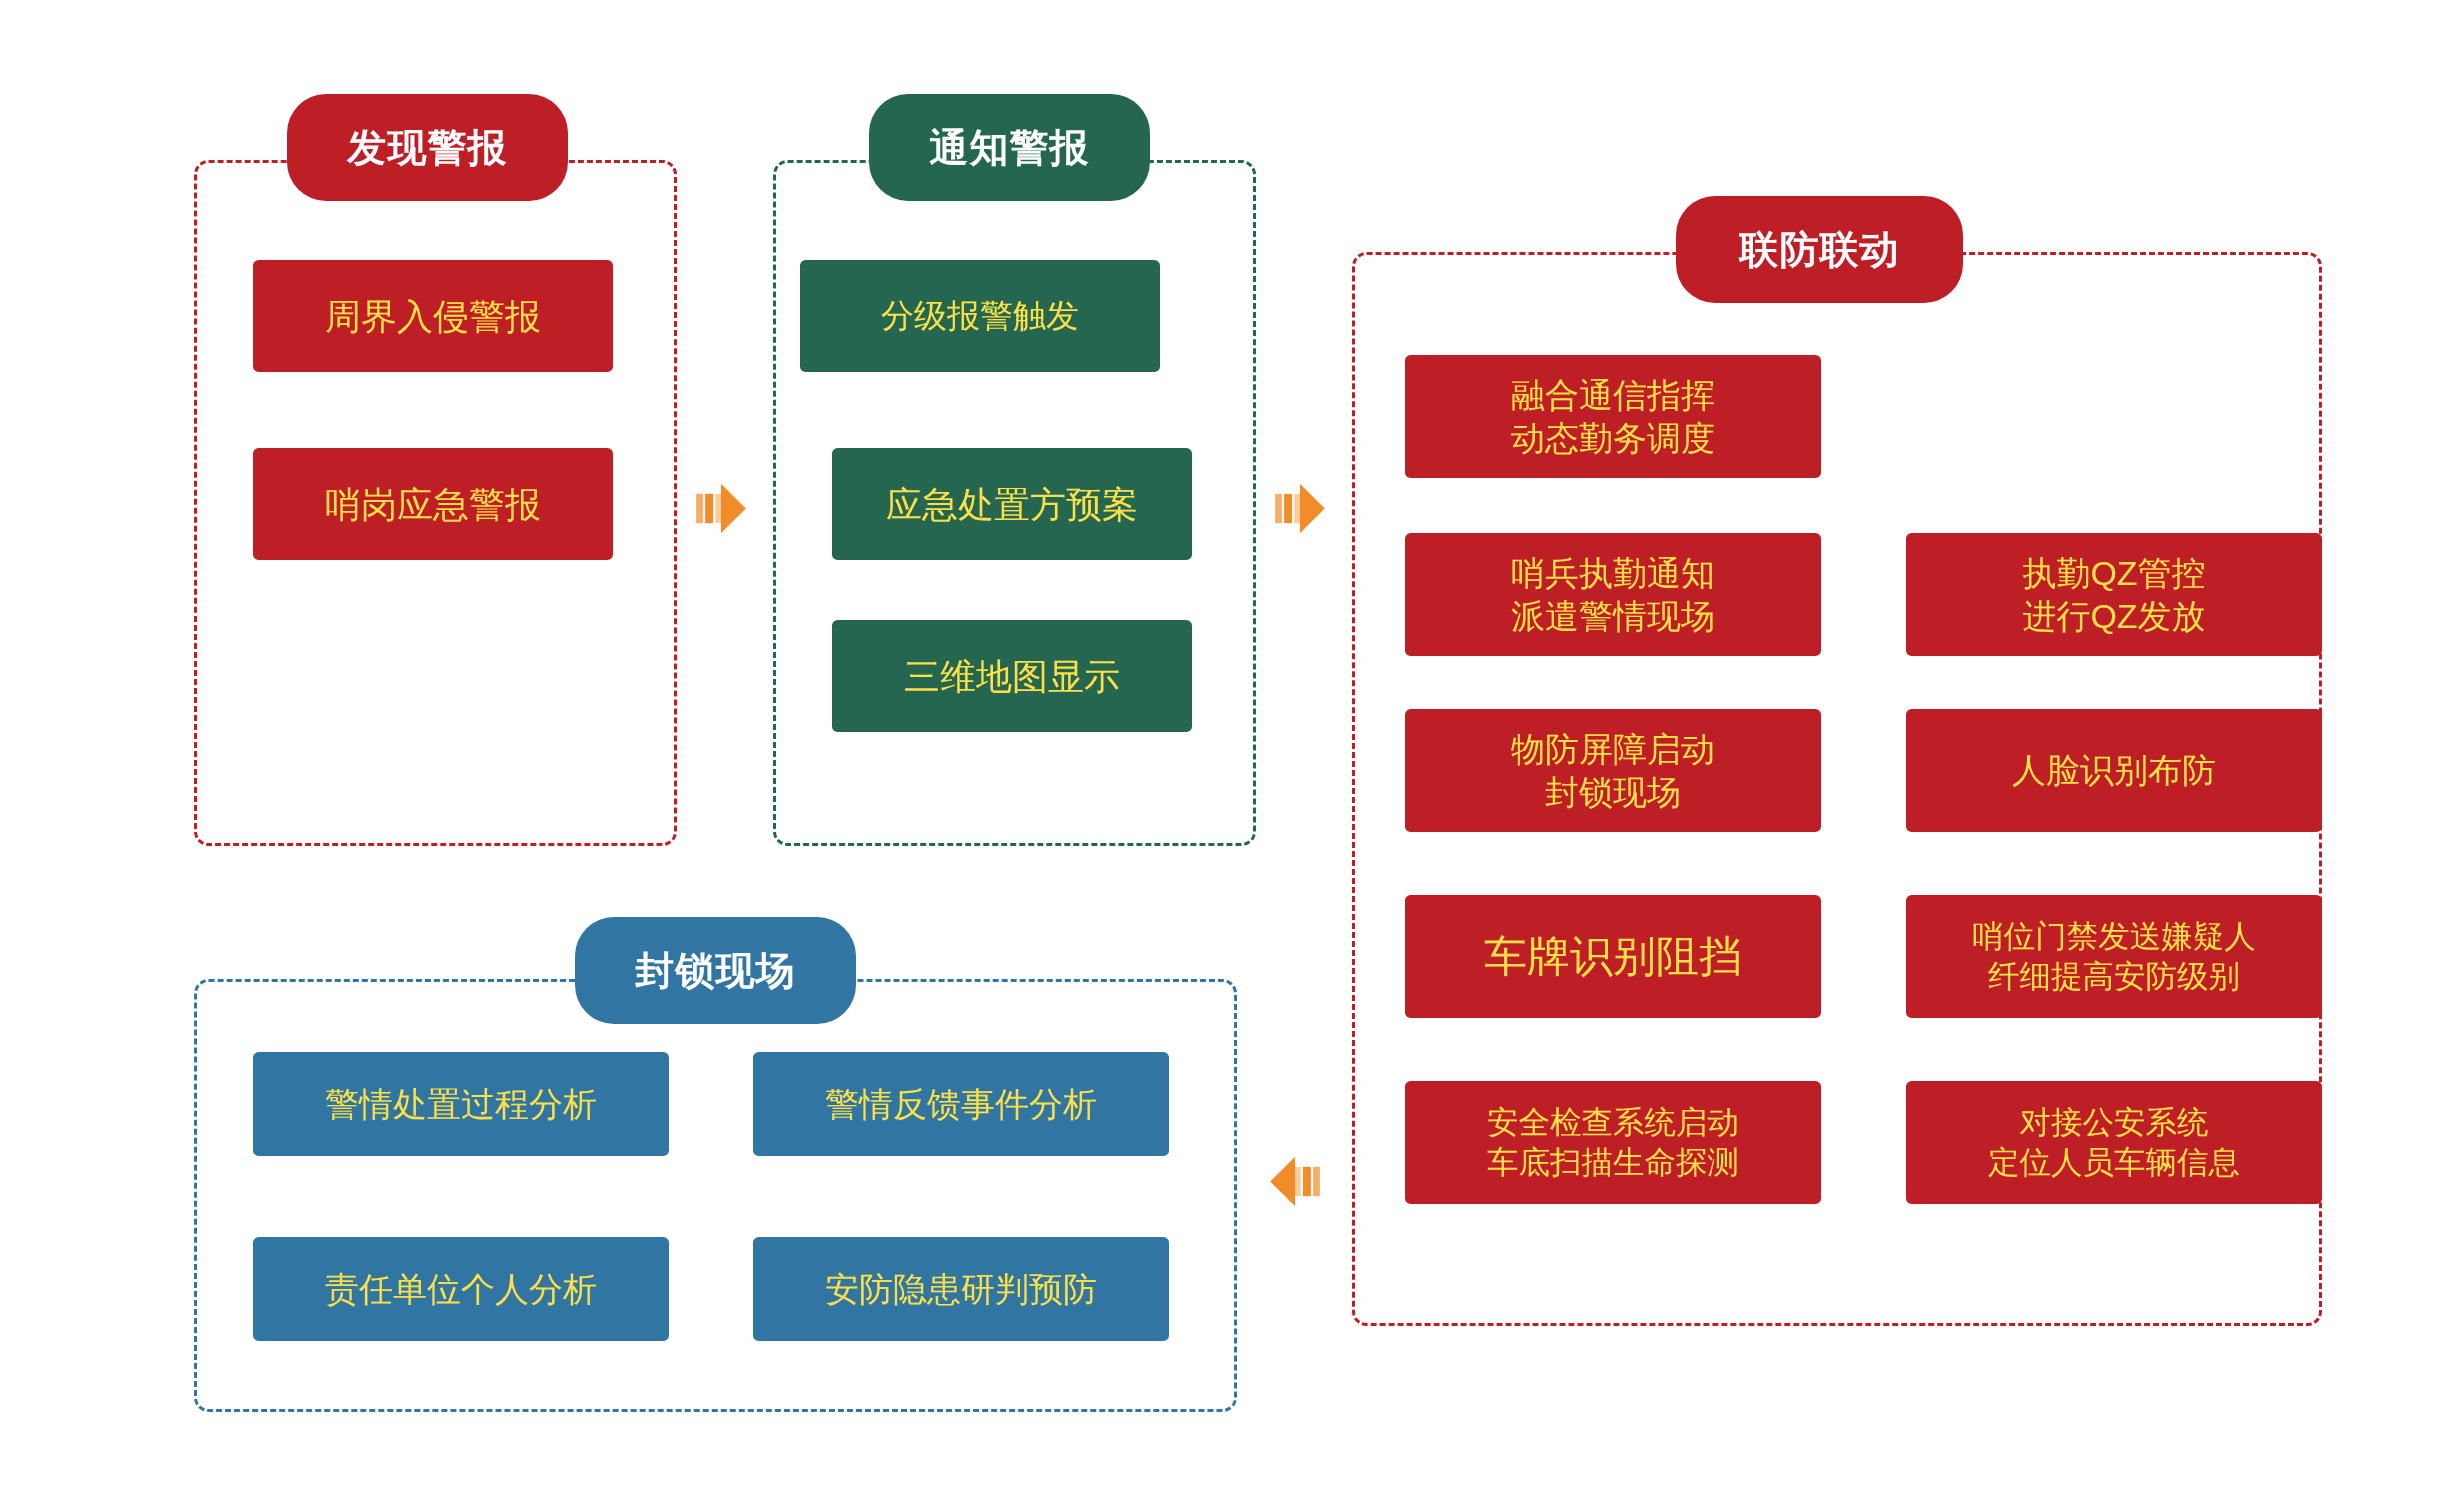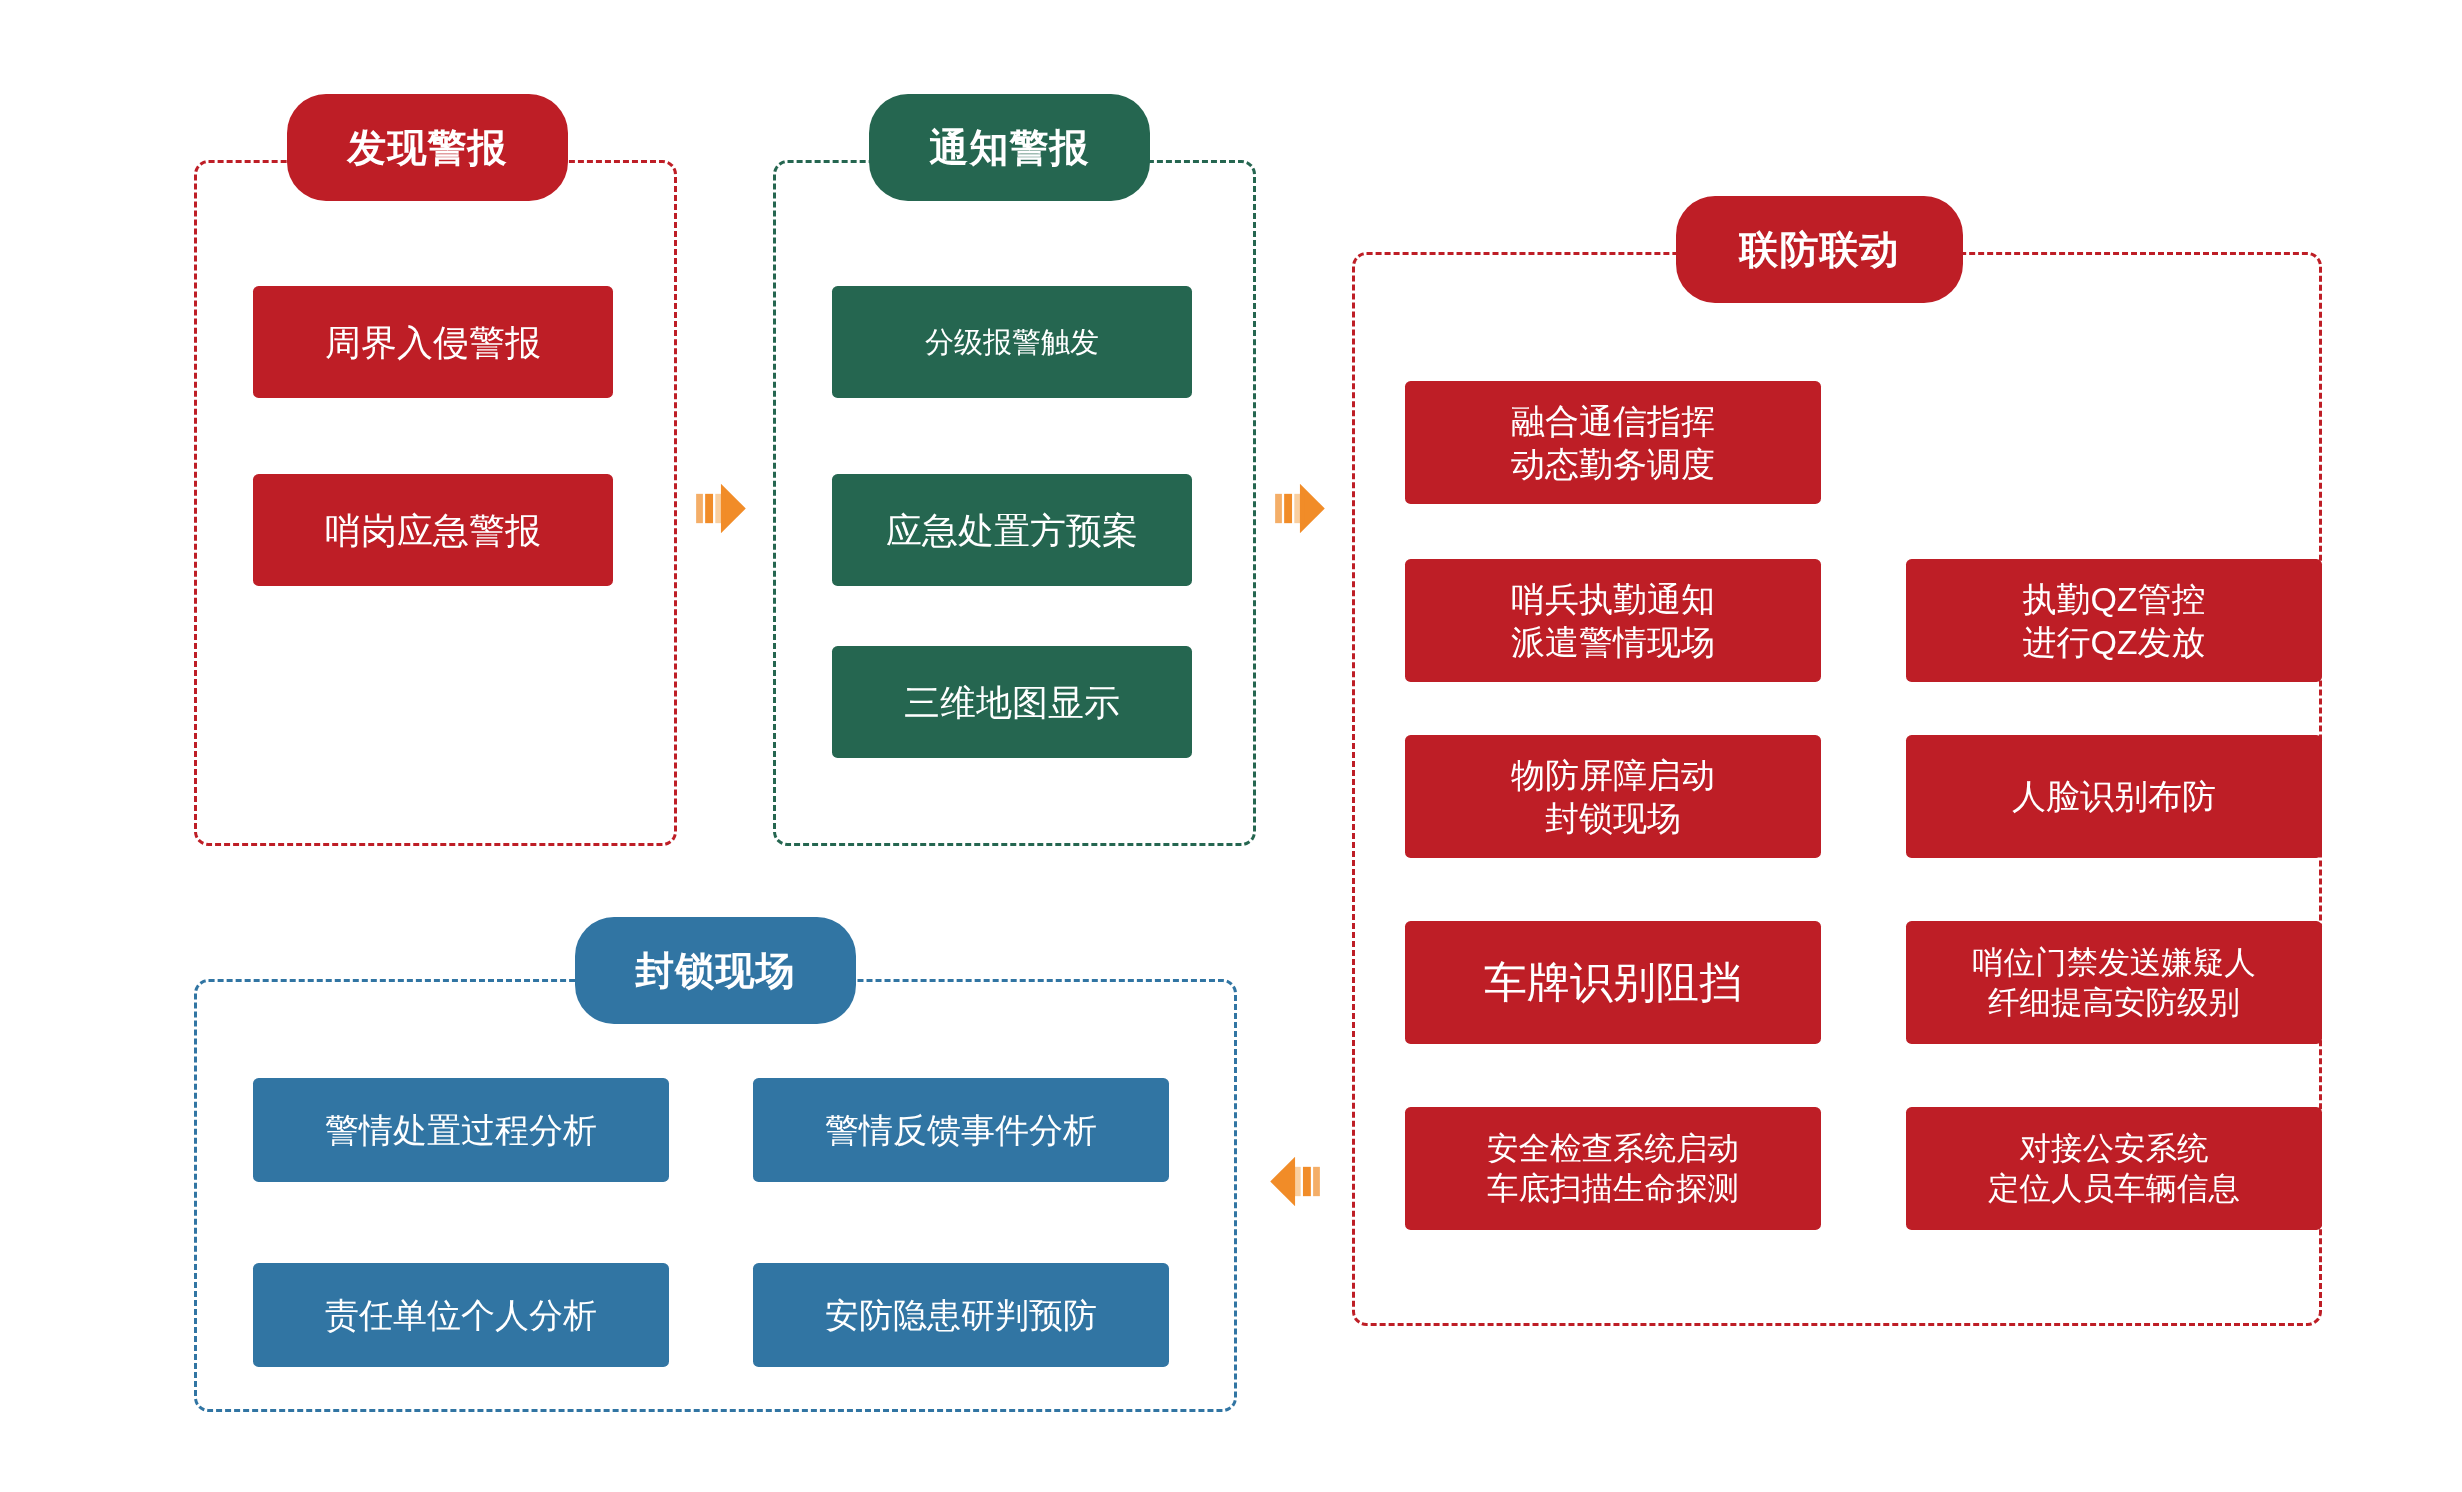--- a/index.html
+++ b/index.html
@@ -52,25 +52,24 @@
 
   
   .card {
     position: absolute;
     box-sizing: border-box;
     display: flex;
     align-items: center;
     justify-content: center;
     text-align: center;
     border-radius: 5.6px;
-    color: #ffffff;
+    color: #fde047;
     line-height: 1.25;
     white-space: pre-line;
     padding: 2.2px 5.6px;
-    margin-top: 26px;
   }
   .card-red   { background: #BE1E26; }
   .card-green { background: #256650; }
   .card-blue  { background: #3175A3; }
 
   
   .arrow {
     position: absolute;
     z-index: 6;
   }
@@ -85,21 +84,21 @@
 
   <div class="pill pill-red" style="left:287px; top:94px; width:281px; height:107px; font-size:39px;">发现警报</div>
 
   <div class="card card-red" style="left:253px; top:260px; width:360px; height:112px; font-size:36px;">周界入侵警报</div>
   <div class="card card-red" style="left:253px; top:448px; width:360px; height:112px; font-size:36px;">哨岗应急警报</div>
 
   <div class="frame frame-green" style="left:773px; top:160px; width:483px; height:686px;"></div>
 
   <div class="pill pill-green" style="left:869px; top:94px; width:281px; height:107px; font-size:39px;">通知警报</div>
 
-  <div class="card card-green" style="left:832px; top:260px; width:360px; height:112px; font-size:29px;">分级报警触发</div>
+  <div class="card card-green" style="left:800px; top:260px; width:360px; height:112px; font-size:33px;">分级报警触发</div>
   <div class="card card-green" style="left:832px; top:448px; width:360px; height:112px; font-size:36px;">应急处置方预案</div>
   <div class="card card-green" style="left:832px; top:620px; width:360px; height:112px; font-size:36px;">三维地图显示</div>
 
   <div class="frame frame-red" style="left:1352px; top:252px; width:970px; height:1074px;"></div>
 
   <div class="pill pill-red" style="left:1676px; top:196px; width:287px; height:107px; font-size:39px;">联防联动</div>
 
   <div class="card card-red" style="left:1405px; top:355px; width:416px; height:123px; font-size:34px;">融合通信指挥
 动态勤务调度</div>
 

